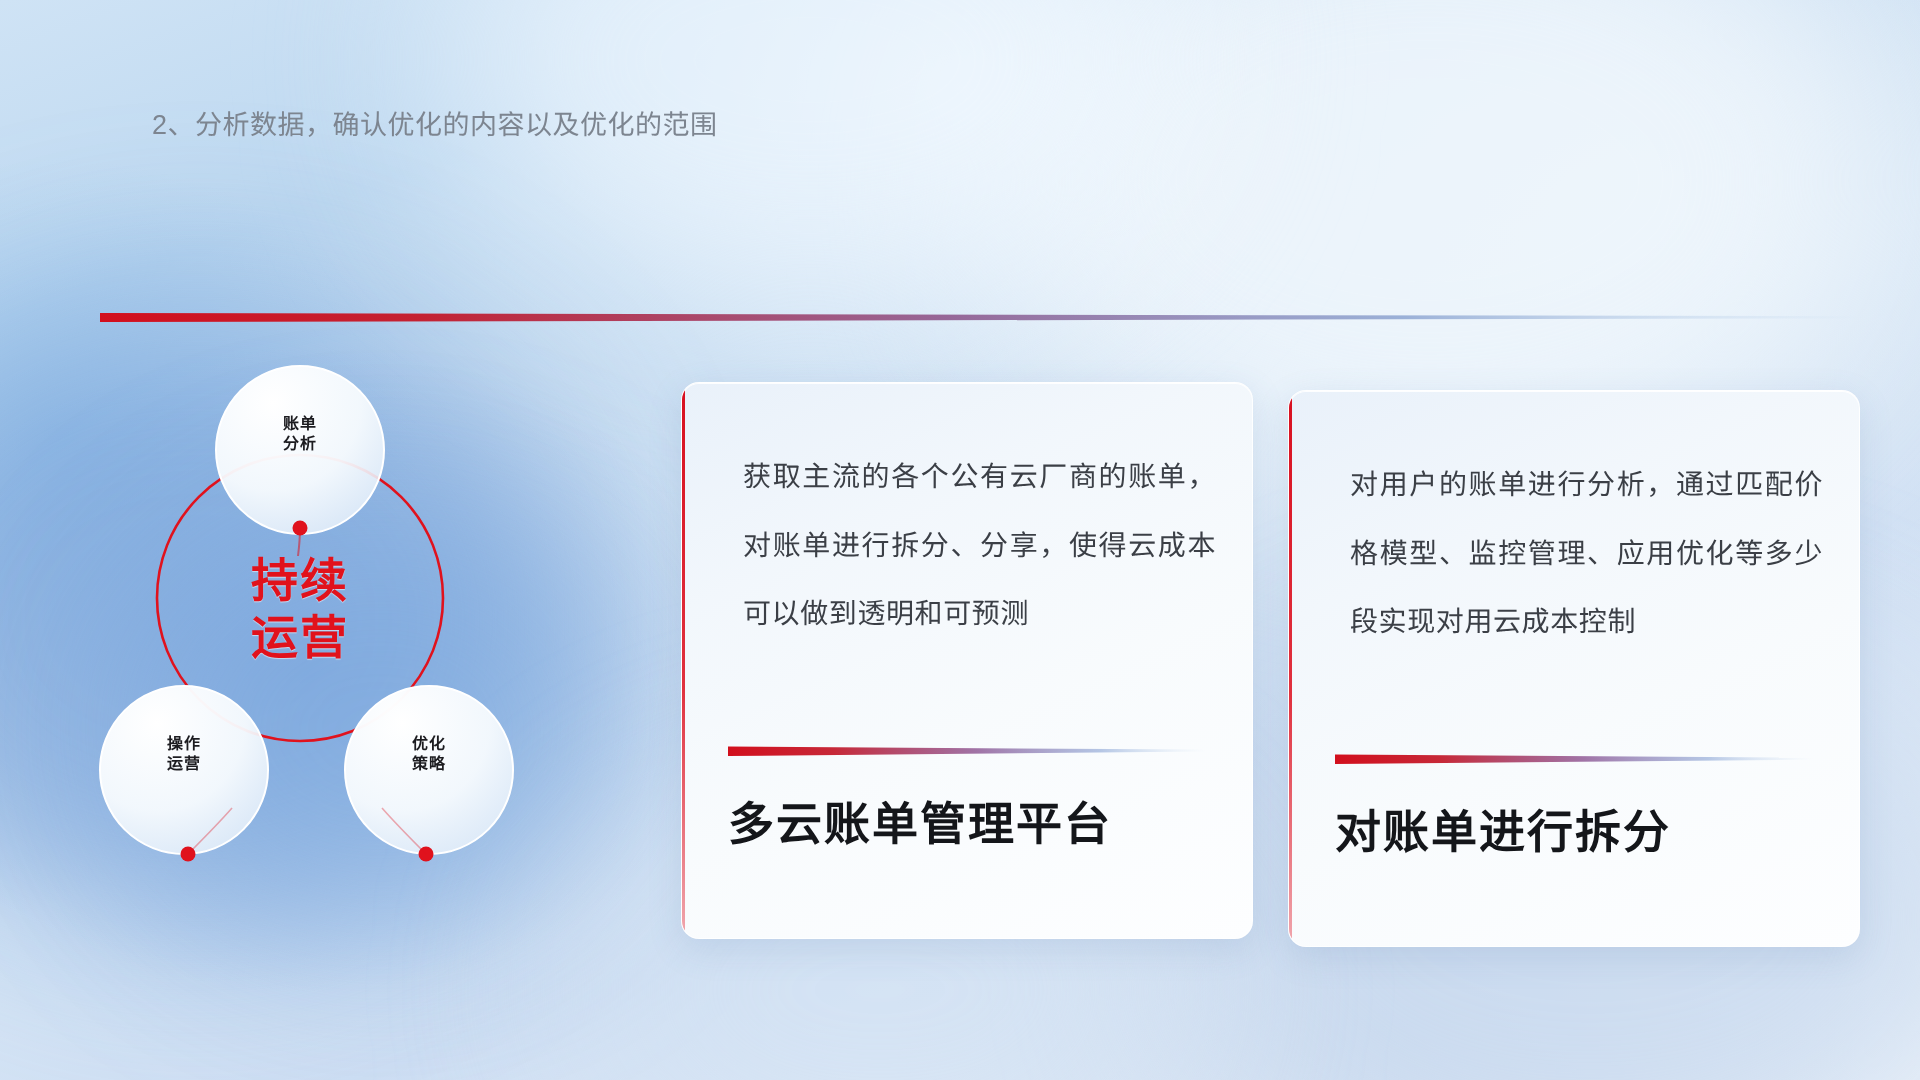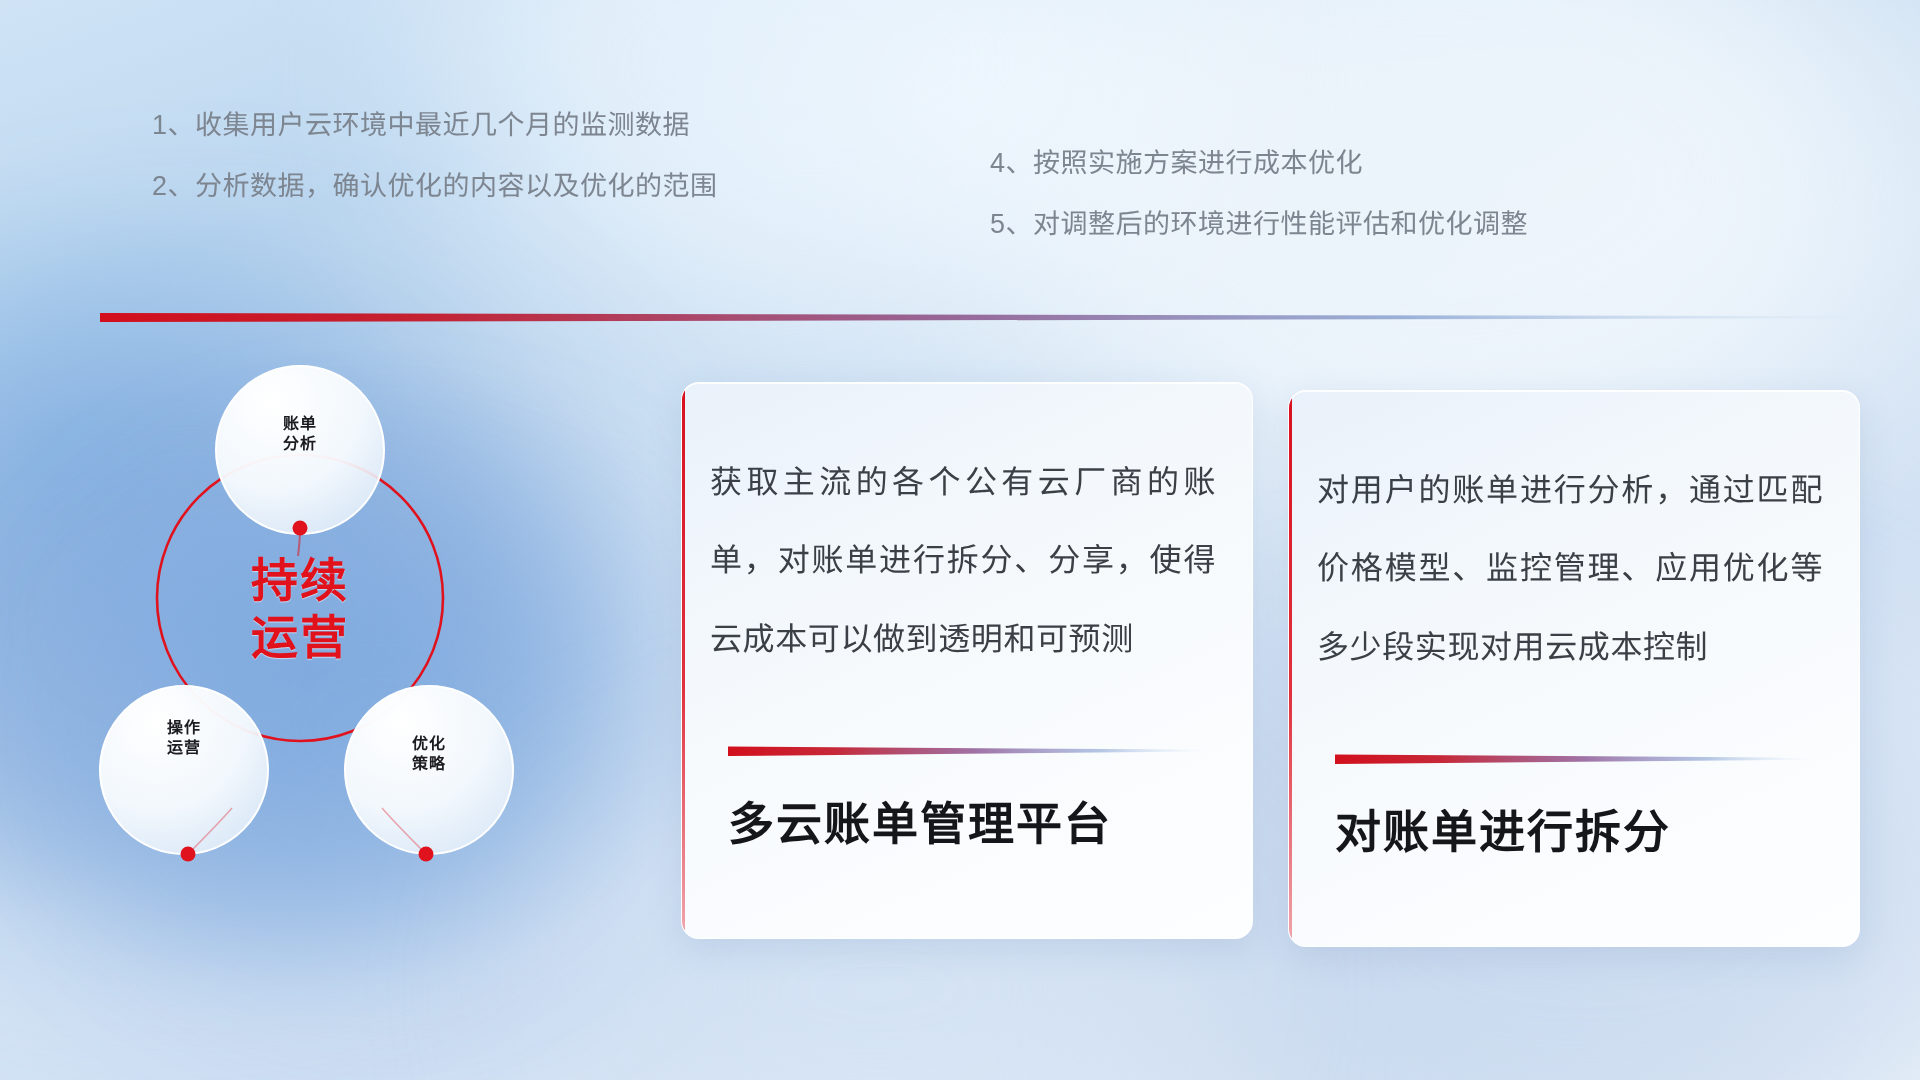--- a/index.html
+++ b/index.html
@@ -110,24 +110,24 @@
     content:"";
     position:absolute;
     left:0; top:0; bottom:0;
     width:3px;
     background: linear-gradient(180deg, #d81020 0%, #e0313f 55%, #f0a7ae 100%);
     border-radius: 18px 0 0 18px;
   }
 
   .card-body {
     position:absolute;
-    left: 28px;
+    left: 61px;
     right: 36px;
     top: 60px;
-    font-size: 32px;
+    font-size: 28px;
     line-height: 2.45;
     color: #3b3f46;
     letter-spacing: 0.6px;
     font-weight: 400;
     text-align: justify;
     text-justify: inter-ideograph;
   }
 
   .card-divider {
     position:absolute;
@@ -156,28 +156,23 @@
 <div id="stage">
 
   <div class="blob b1"></div>
   <div class="blob b2"></div>
   <div class="blob b3"></div>
   <div class="blob b4"></div>
   <div class="blob b5"></div>
   <div class="blob b6"></div>
 
   <div class="bullets left">
-    <div class="bullet-line">1、收集用户云环境中最近几个月的监测数据</div>
     <div class="bullet-line">2、分析数据，确认优化的内容以及优化的范围</div>
   </div>
 
-  <div class="bullets right">
-    <div class="bullet-line">4、按照实施方案进行成本优化</div>
-    <div class="bullet-line">5、对调整后的环境进行性能评估和优化调整</div>
-  </div>
 
   <div class="rule">
     <svg viewBox="0 0 1760 9" preserveAspectRatio="none">
       <defs>
         <linearGradient id="ruleGrad" x1="0" y1="0" x2="1" y2="0">
           <stop offset="0" stop-color="#d20f1d" stop-opacity="1"></stop>
           <stop offset="0.18" stop-color="#c51828" stop-opacity="0.95"></stop>
           <stop offset="0.48" stop-color="#8a4f86" stop-opacity="0.85"></stop>
           <stop offset="0.74" stop-color="#6f8cc4" stop-opacity="0.65"></stop>
           <stop offset="1" stop-color="#9fc2e4" stop-opacity="0.0"></stop>
@@ -217,21 +212,21 @@
       <path d="M208,178 C208,188 207,198 206,206" stroke="#e0121d" stroke-width="2" fill="none" opacity="0.55"></path>
       <path d="M96,504 C110,490 126,474 140,458" stroke="#e0121d" stroke-width="1.6" fill="none" opacity="0.35"></path>
       <path d="M334,504 C320,490 304,474 290,458" stroke="#e0121d" stroke-width="1.6" fill="none" opacity="0.35"></path>
     </svg>
 
     <div class="venn-label small" style="left:161px; top:64px; width:94px;">
       <div>账单</div>
       <div>分析</div>
     </div>
 
-    <div class="venn-label small" style="left:45px; top:368px; width:94px;">
+    <div class="venn-label small" style="left:45px; top:384px; width:94px;">
       <div>操作</div>
       <div>运营</div>
     </div>
 
     <div class="venn-label small" style="left:290px; top:384px; width:94px;">
       <div>优化</div>
       <div>策略</div>
     </div>
 
     <div class="venn-label center" style="left:143px; top:202px; width:130px;">

